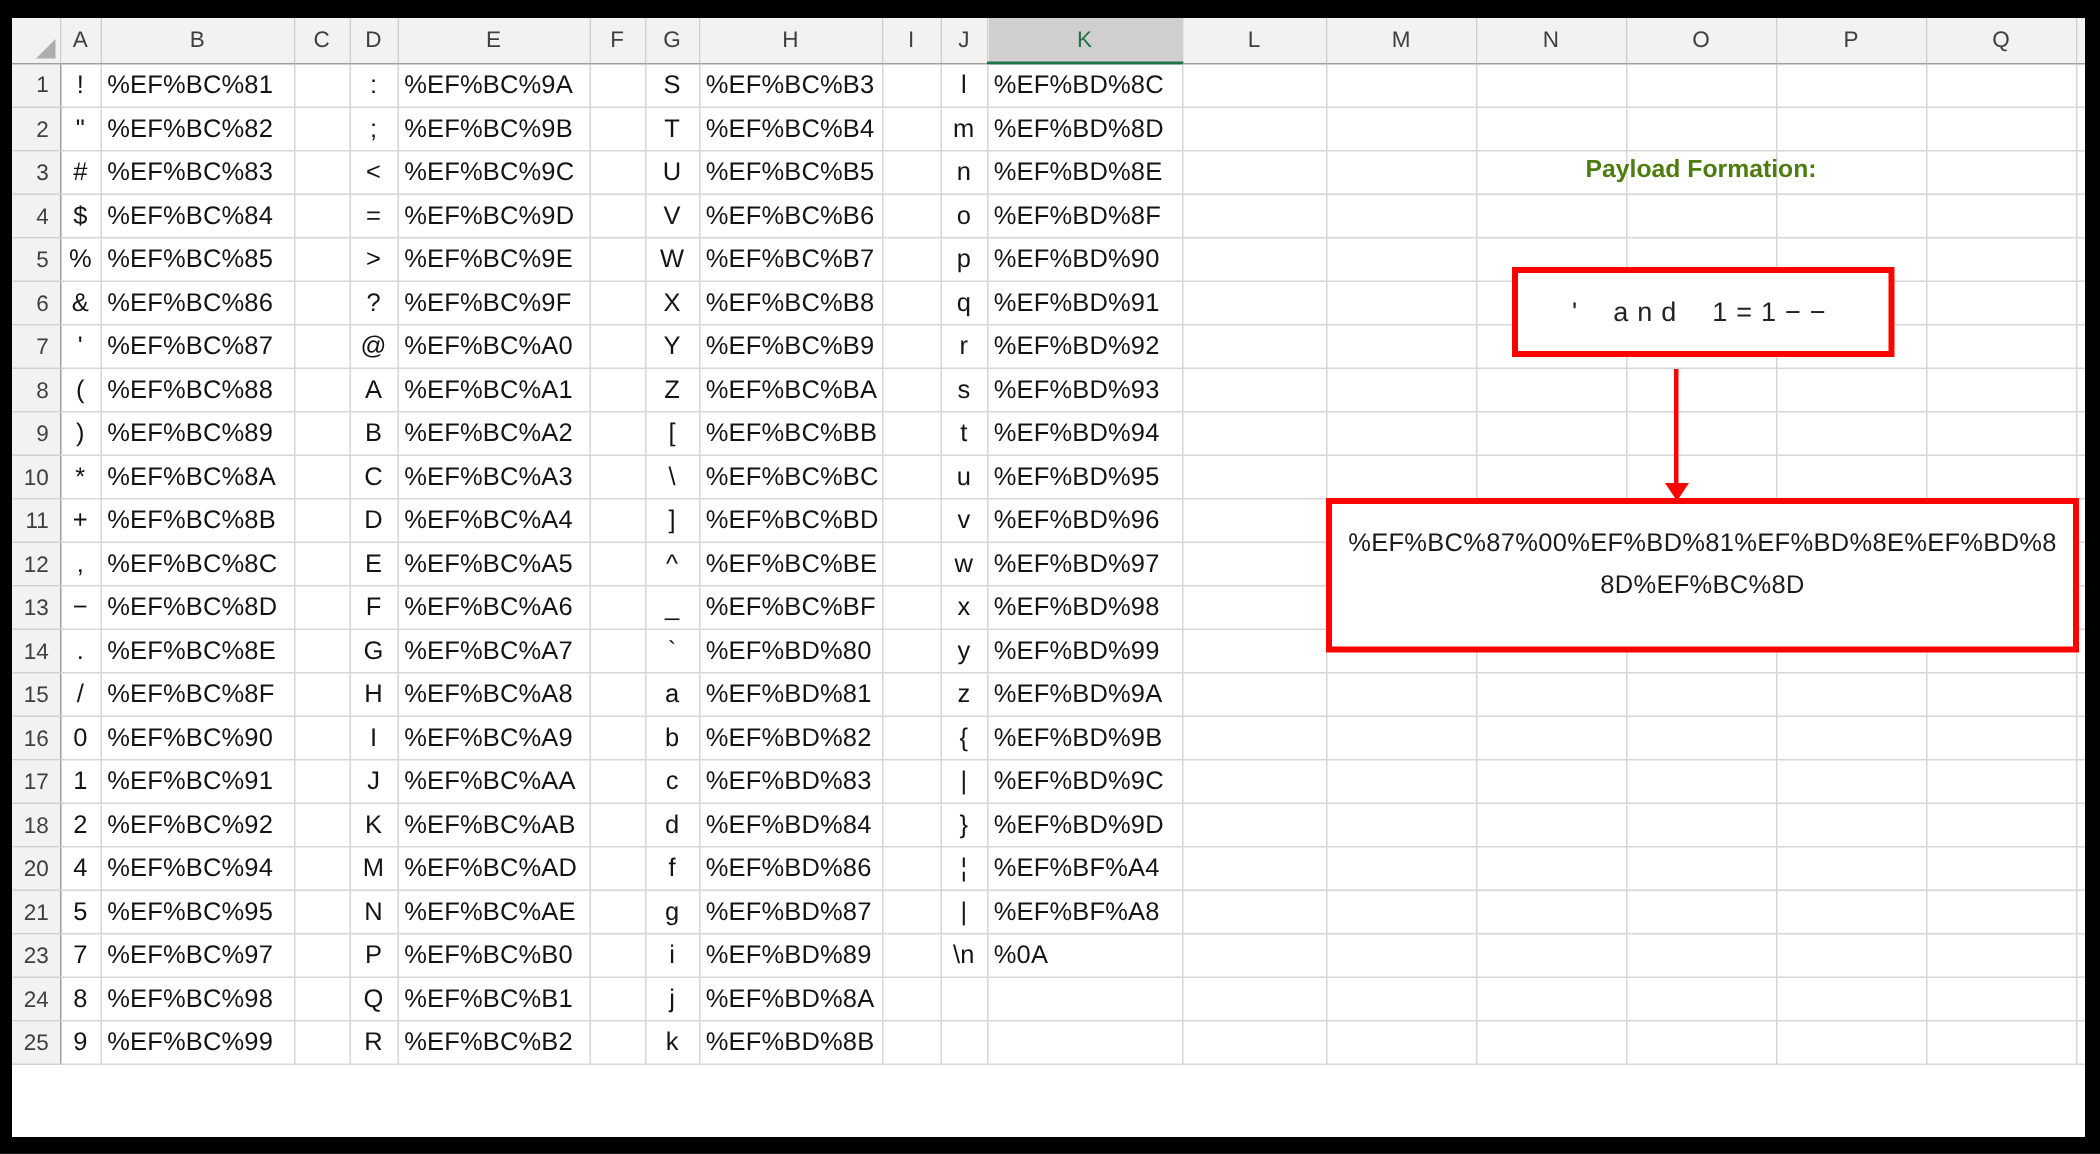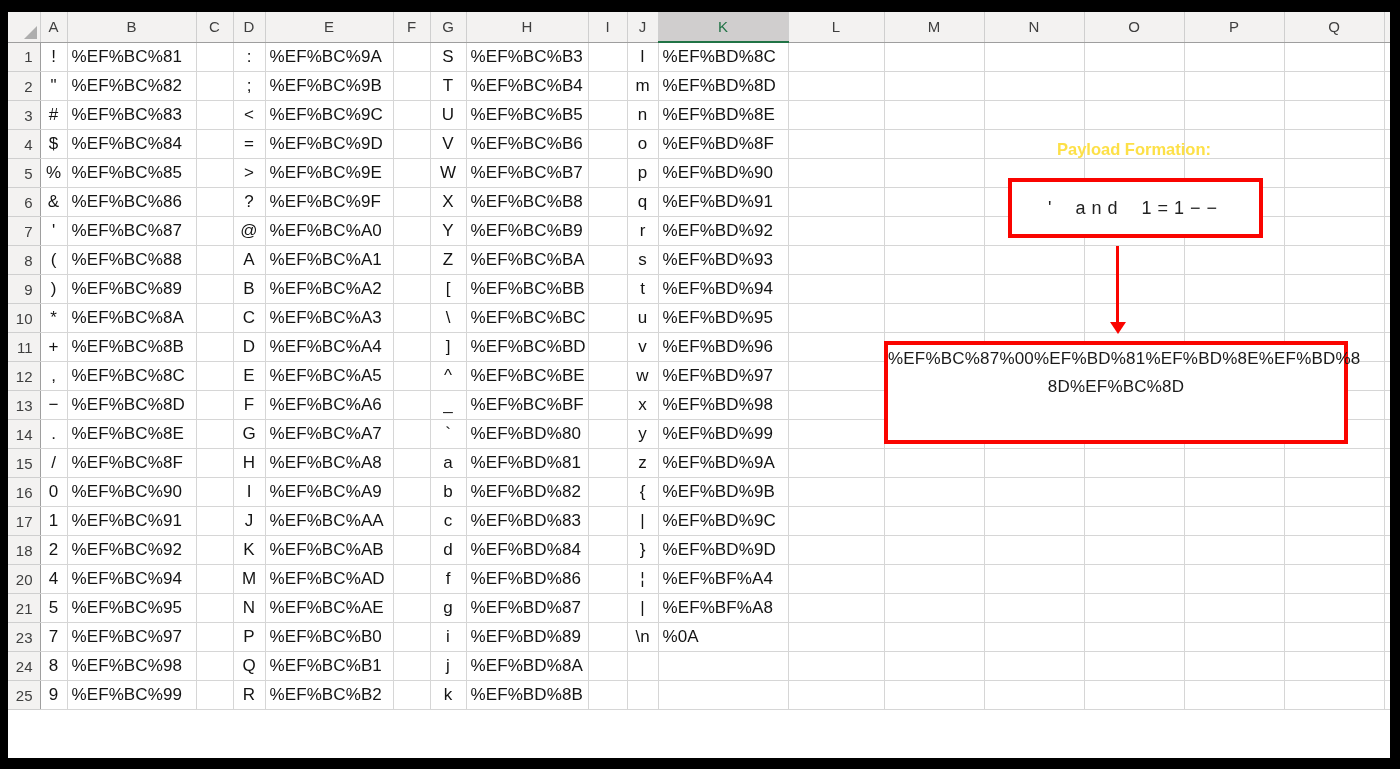--- a/index.html
+++ b/index.html
@@ -26,29 +26,29 @@
   td{border-right:1px solid var(--grid);border-bottom:1px solid var(--grid);
     font-size:17px;color:#141414;vertical-align:middle;line-height:28px;}
   td.char{text-align:center;font-size:17px;}
   td.code{text-align:left;padding-left:4px;letter-spacing:0.1px;}
   td.nob{border-right:none;}
   #corner{position:relative;}
   #corner .tri{position:absolute;right:3px;bottom:3px;width:0;height:0;
     border-left:13px solid transparent;border-bottom:13px solid #aeaeae;}
   
   .title{position:absolute;left:884px;top:104px;width:500px;text-align:center;
-    font-size:16.5px;font-weight:700;color:#fde047;margin-top:36px;}
+    font-size:16.5px;font-weight:700;color:#4d7c0f;}
   .box1{position:absolute;left:1008px;top:178px;width:255px;height:60px;background:#fff;
     border:4px solid var(--red);display:flex;align-items:center;justify-content:center;}
   .box1 span{font-size:18px;letter-spacing:6px;word-spacing:7px;color:#222;white-space:nowrap;}
   .aline{position:absolute;left:1116px;top:246px;width:3px;height:77px;background:var(--red);}
   .ahead{position:absolute;left:1110px;top:322px;width:0;height:0;
     border-left:8px solid transparent;border-right:8px solid transparent;border-top:12px solid var(--red);}
-  .box2{position:absolute;left:884px;top:332px;width:464px;height:103px;background:#fff;
-    border:4px solid var(--red);text-align:center;margin-top:9px;}
+  .box2{position:absolute;left:884px;top:332px;width:502px;height:103px;background:#fff;
+    border:4px solid var(--red);text-align:center;padding-top:12px;}
   .box2 div{font-size:17px;line-height:27.5px;color:#1a1a1a;letter-spacing:0.2px;white-space:nowrap;}
 </style>
 </head>
 <body>
 
 <div id="frame">
   <div id="sheet">
     <table id="grid">
         <colgroup>
           <col style="width: 32px;">

